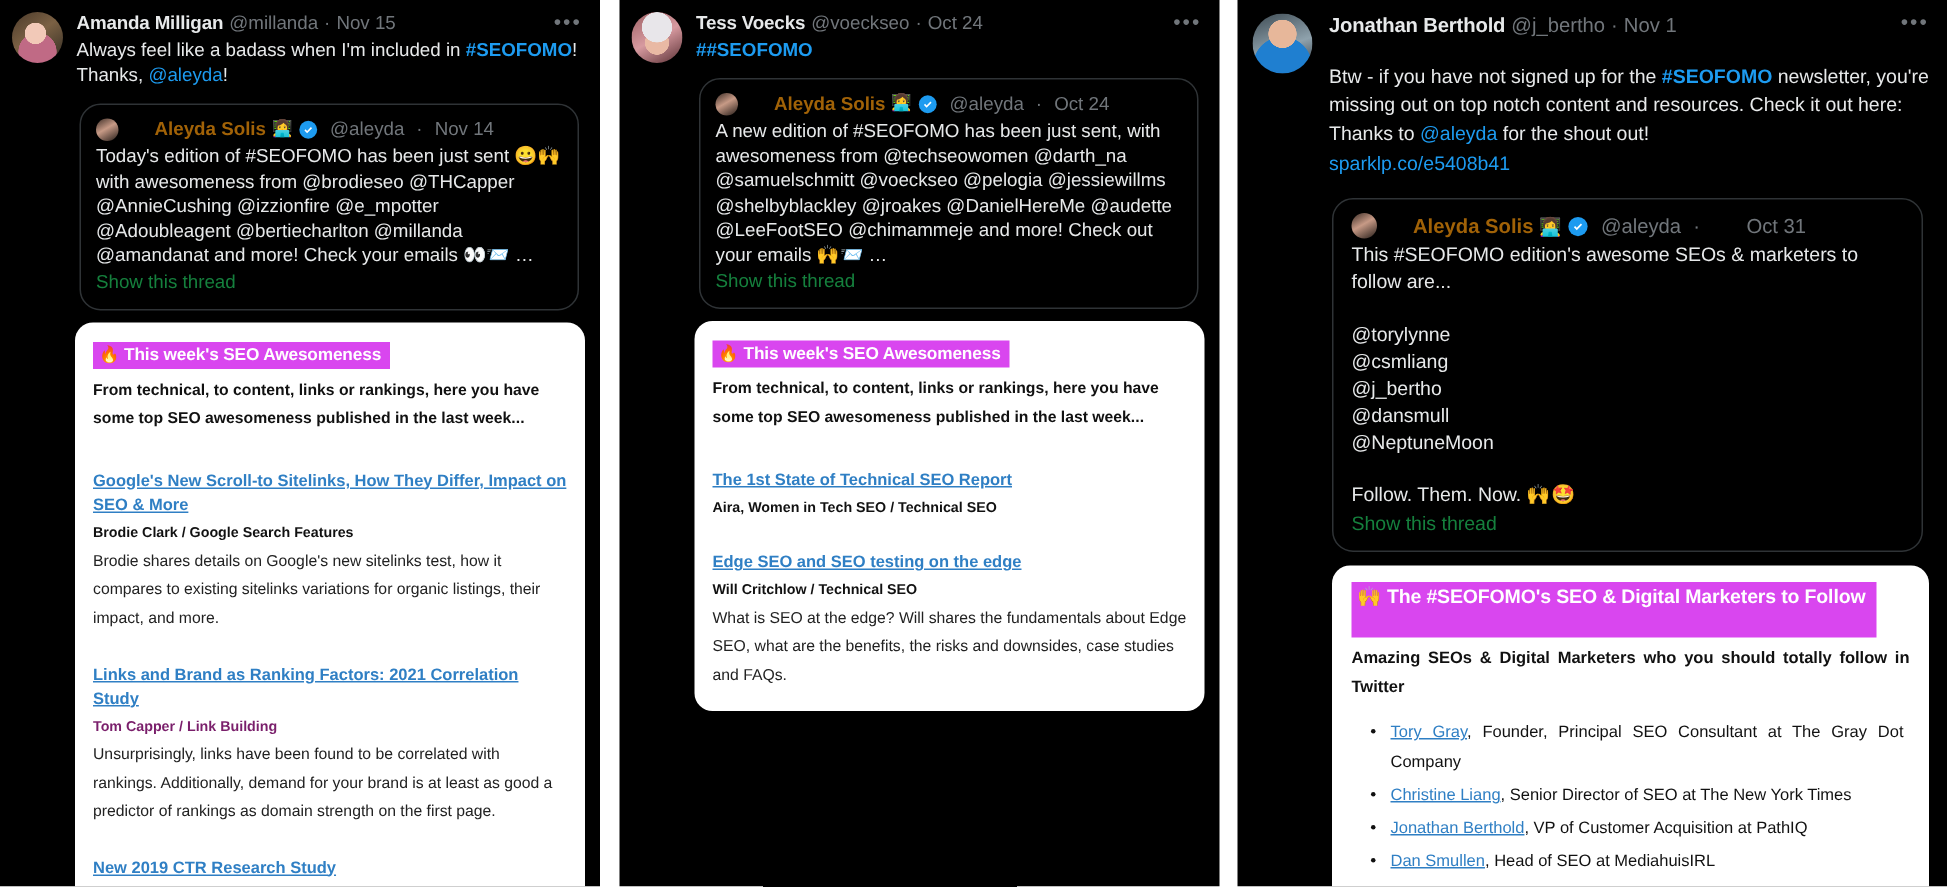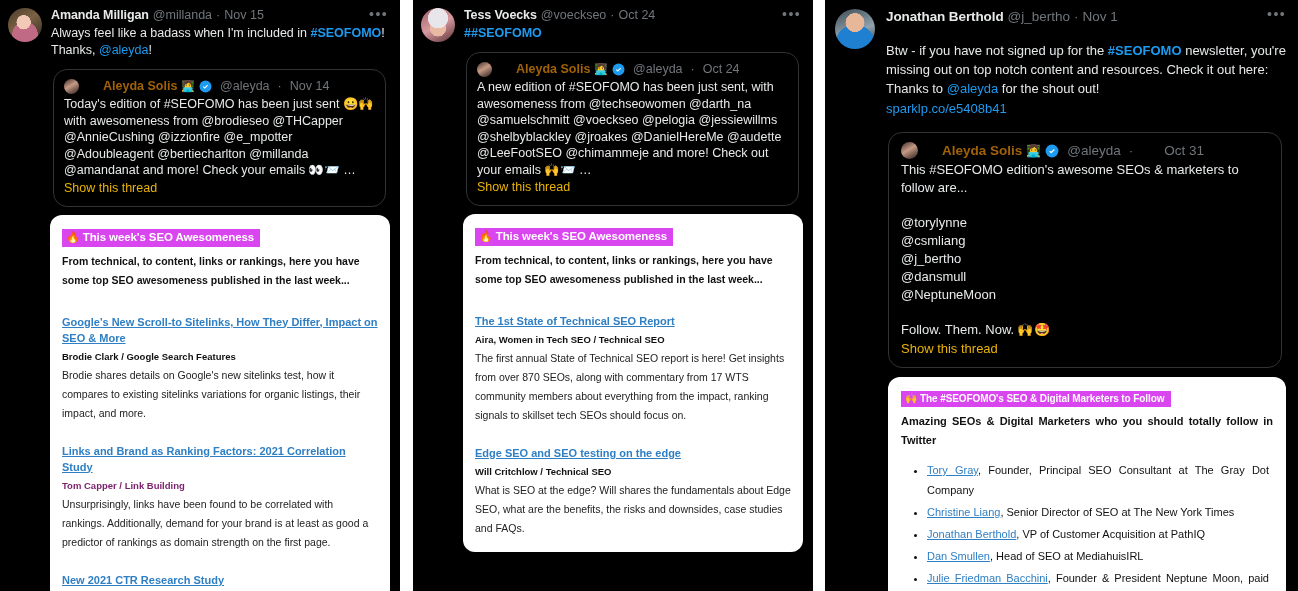--- a/index.html
+++ b/index.html
@@ -80,21 +80,21 @@
     width: 15px; height: 15px; border-radius: 50%; flex: 0 0 15px;
     background: linear-gradient(150deg,#3a2b24 0%, #c79a86 45%, #241c18 100%);
   }
   .q-name { color: #a16207; font-weight: bold; font-size: 12.5px; margin-left: 20px; }
   .q-emoji { font-size: 11px; }
   .verified {
     width: 13px; height: 13px; display: inline-block; vertical-align: -2px;
   }
   .q-text { color: #e7e9ea; font-size: 12.5px; line-height: 16.5px; margin-top: 2px; }
   .q-text.wide { font-size: 13px; line-height: 18px; }
-  .showthread { color: #eab308; font-size: 12.5px; line-height: 17px; margin-top: 1px; cursor: pointer; }
+  .showthread { color: #15803d; font-size: 12.5px; line-height: 17px; margin-top: 1px; cursor: pointer; }
 
   
   .news {
     background: #ffffff; color: #111;
     border-radius: 12px;
     margin: 9px 4px 0 2px;
     padding: 12px 12px 14px 12px;
     overflow: hidden;
   }
   .banner {
@@ -108,21 +108,21 @@
   .item { margin-top: 7px; }
   .item-title {
     color: #2f7fc4; font-weight: bold; font-size: 11px;
     text-decoration: underline; line-height: 16px; display: block; cursor: pointer;
   }
   .item-meta { color: #7a1f6b; font-weight: bold; font-size: 9.5px; line-height: 17px; margin-top: 2px; }
   .item-meta.dark { color: #111; }
   .item-desc { color: #222; font-size: 10.5px; line-height: 19px; margin-top: 1px; }
 
   
-  .banner3 { font-size: 10px; padding: 2px 7px 3px 4px; }
+  .banner3 { font-size: 13px; padding: 2px 7px 20px 4px; }
   .intro3 { font-weight: bold; font-size: 11px; line-height: 19px; text-align: justify; color: #111; }
   ul.follow { margin: 10px 0 0 26px; padding: 0; }
   ul.follow li {
     font-size: 11px; line-height: 20px; color: #111;
     margin-bottom: 2px; text-align: justify; padding-right: 4px;
   }
   ul.follow li a { color: #2f7fc4; text-decoration: underline; cursor: pointer; }
 </style>
 </head>
 <body>
@@ -171,21 +171,21 @@
         <span class="item-title">Google's New Scroll-to Sitelinks, How They Differ, Impact on SEO &amp; More</span>
         <div class="item-meta dark">Brodie Clark / Google Search Features</div>
         <div class="item-desc">Brodie shares details on Google's new sitelinks test, how it compares to existing sitelinks variations for organic listings, their impact, and more.</div>
       </div>
       <div class="item" style="margin-top:20px;">
         <span class="item-title">Links and Brand as Ranking Factors: 2021 Correlation Study</span>
         <div class="item-meta">Tom Capper / Link Building</div>
         <div class="item-desc">Unsurprisingly, links have been found to be correlated with rankings. Additionally,  demand for your brand is at least as good a predictor of rankings as domain strength on the first page.</div>
       </div>
       <div class="item" style="margin-top:20px;">
-        <span class="item-title">New 2021 CTR Research Study</span>
+        <span class="item-title">New 2019 CTR Research Study</span>
         <div class="item-meta">Mitul Gandhi / General SEO</div>
 
       </div>
     </div>
   </div>
 
   <div class="gap"></div>
 
   <div class="panel p2">
     <div class="more-ico">•••</div>
@@ -221,21 +221,20 @@
     </div>
 
     <div class="news" style="margin-left:50px;margin-right:10px;margin-top:8px;">
       <div class="banner"><span class="fire">🔥</span> <span>This week's SEO Awesomeness</span></div>
       <div class="intro">From technical, to content, links or rankings, here you have some top SEO awesomeness published in the last week...</div>
       <div class="blk"></div>
 
       <div class="item">
         <span class="item-title">The 1st State of Technical SEO Report</span>
         <div class="item-meta dark">Aira, Women in Tech SEO / Technical SEO</div>
-        <div class="item-desc">The first annual State of Technical SEO report is here! Get insights from over 870 SEOs, along with commentary from 17 WTS community members about everything from the impact, ranking signals to skillset tech SEOs should focus on.</div>
       </div>
       <div class="item" style="margin-top:20px;">
         <span class="item-title">Edge SEO and SEO testing on the edge</span>
         <div class="item-meta dark">Will Critchlow / Technical SEO</div>
         <div class="item-desc">What is SEO at the edge? Will shares the fundamentals about Edge SEO, what are the benefits, the risks and downsides, case studies and FAQs.</div>
       </div>
       
     </div>
   </div>
 

